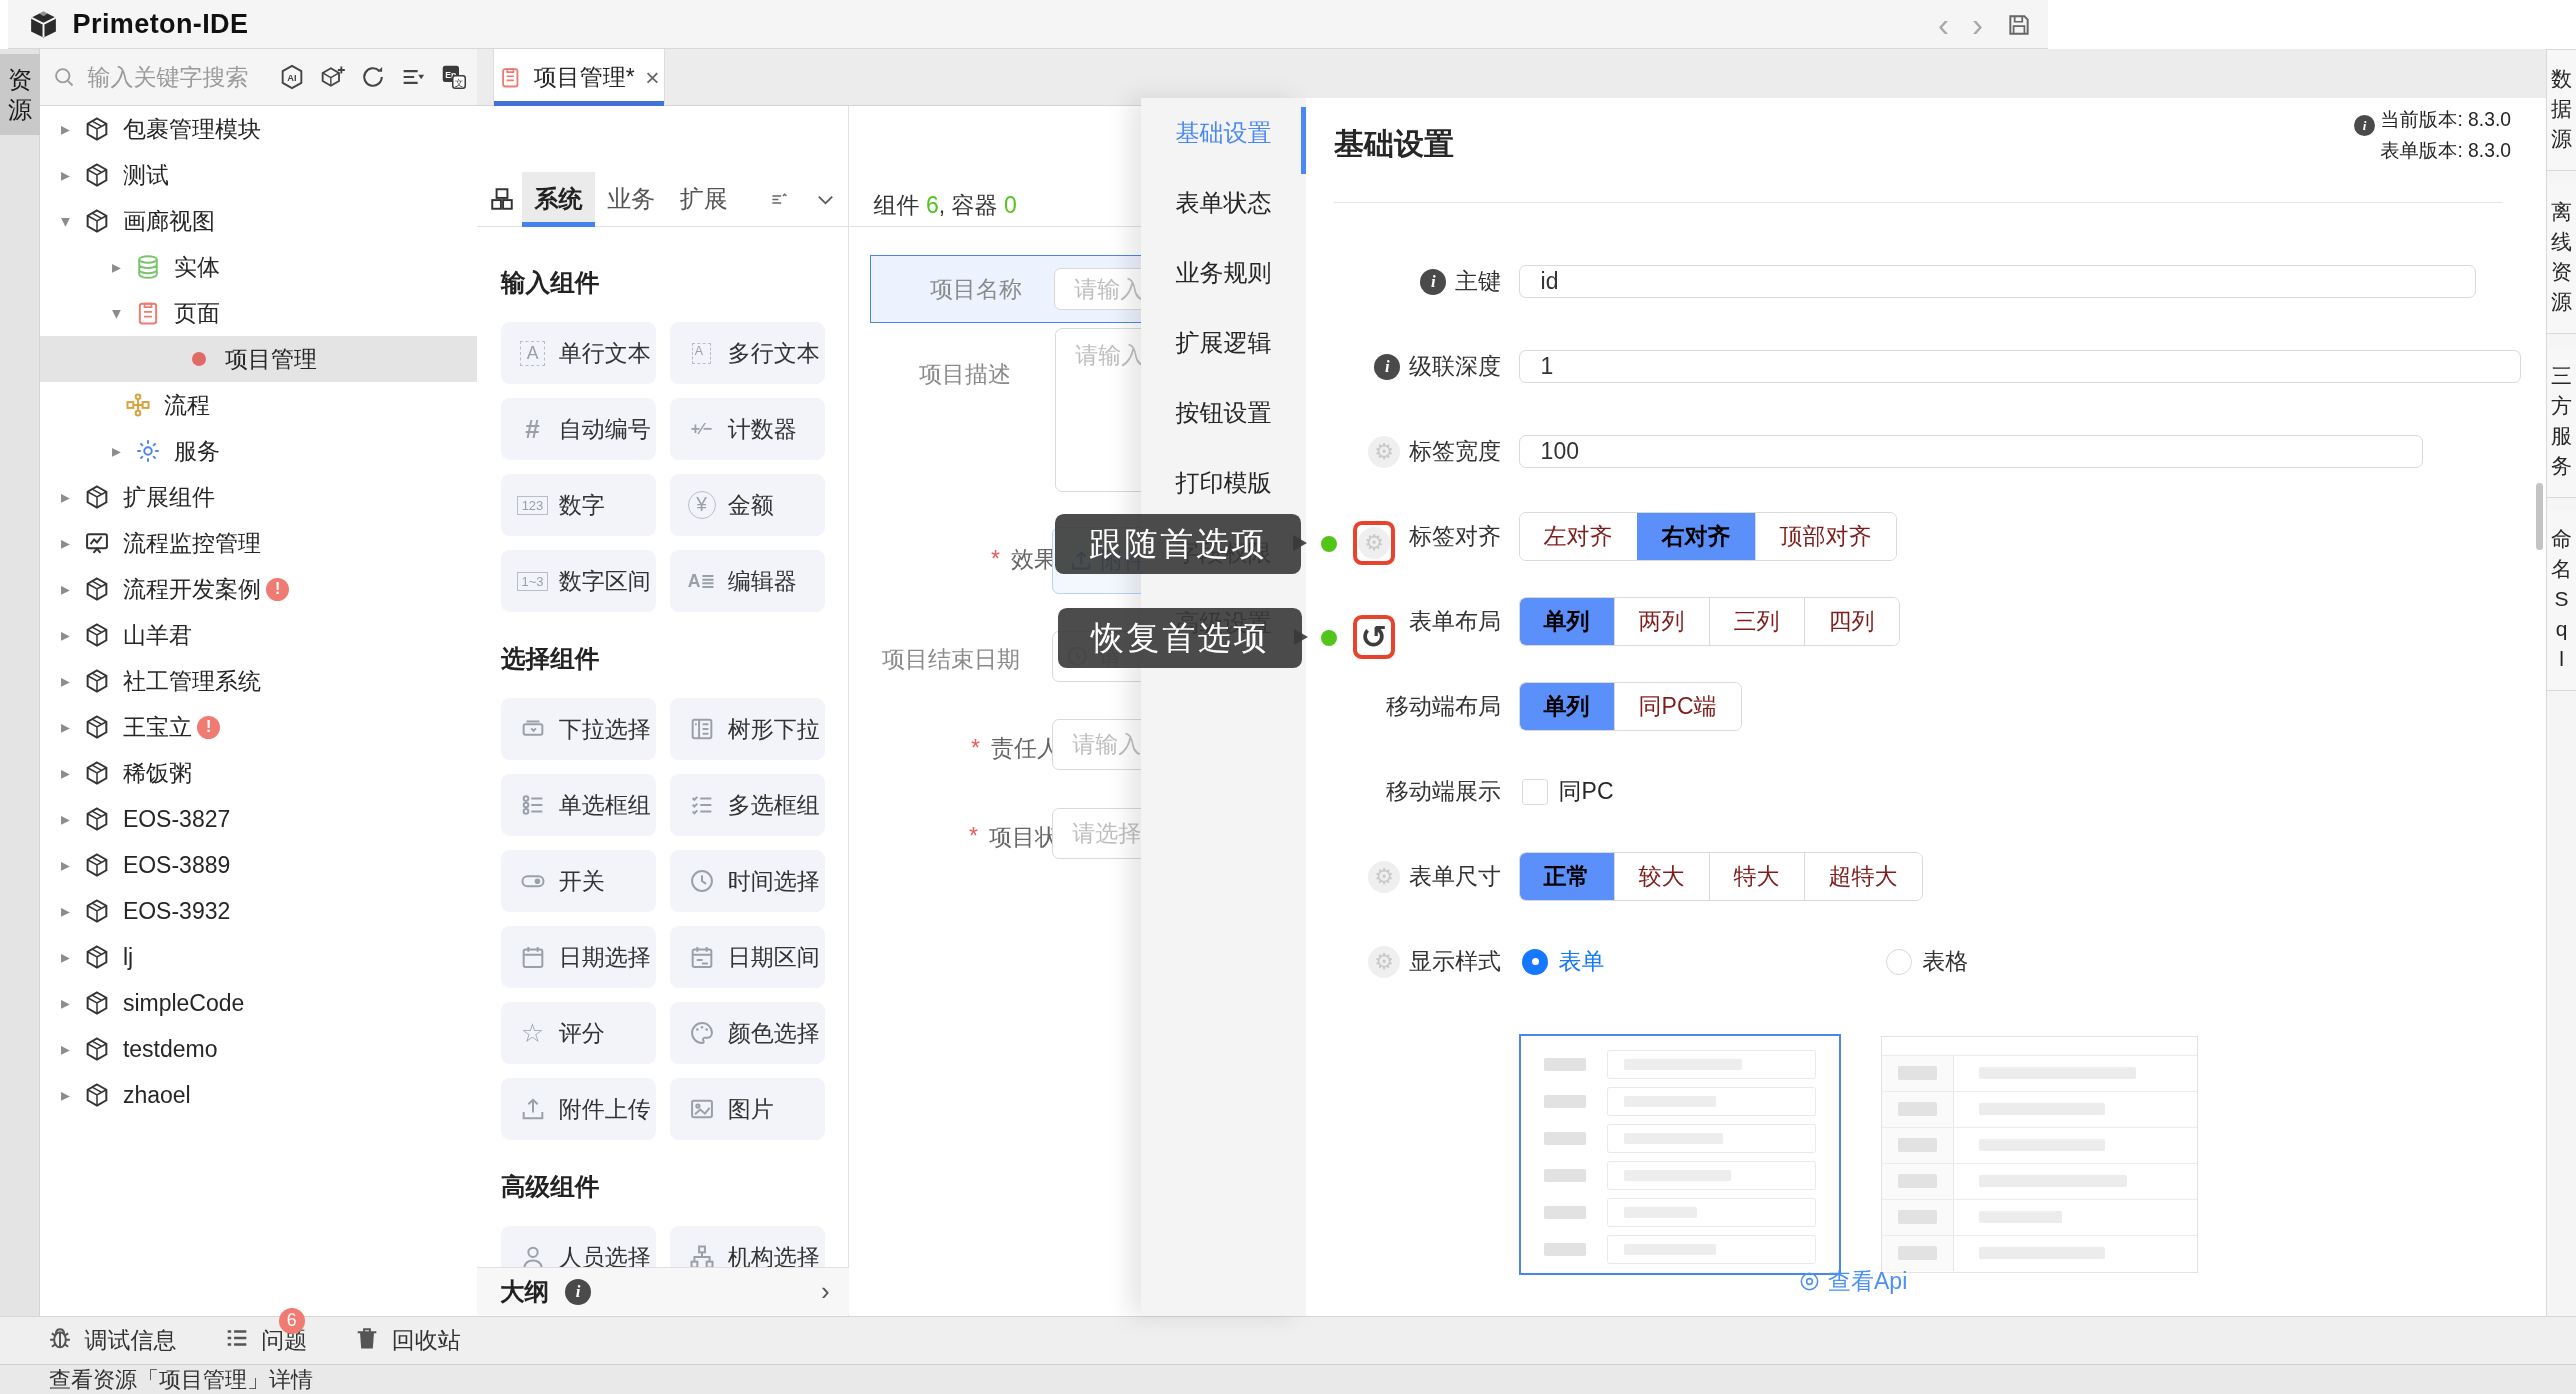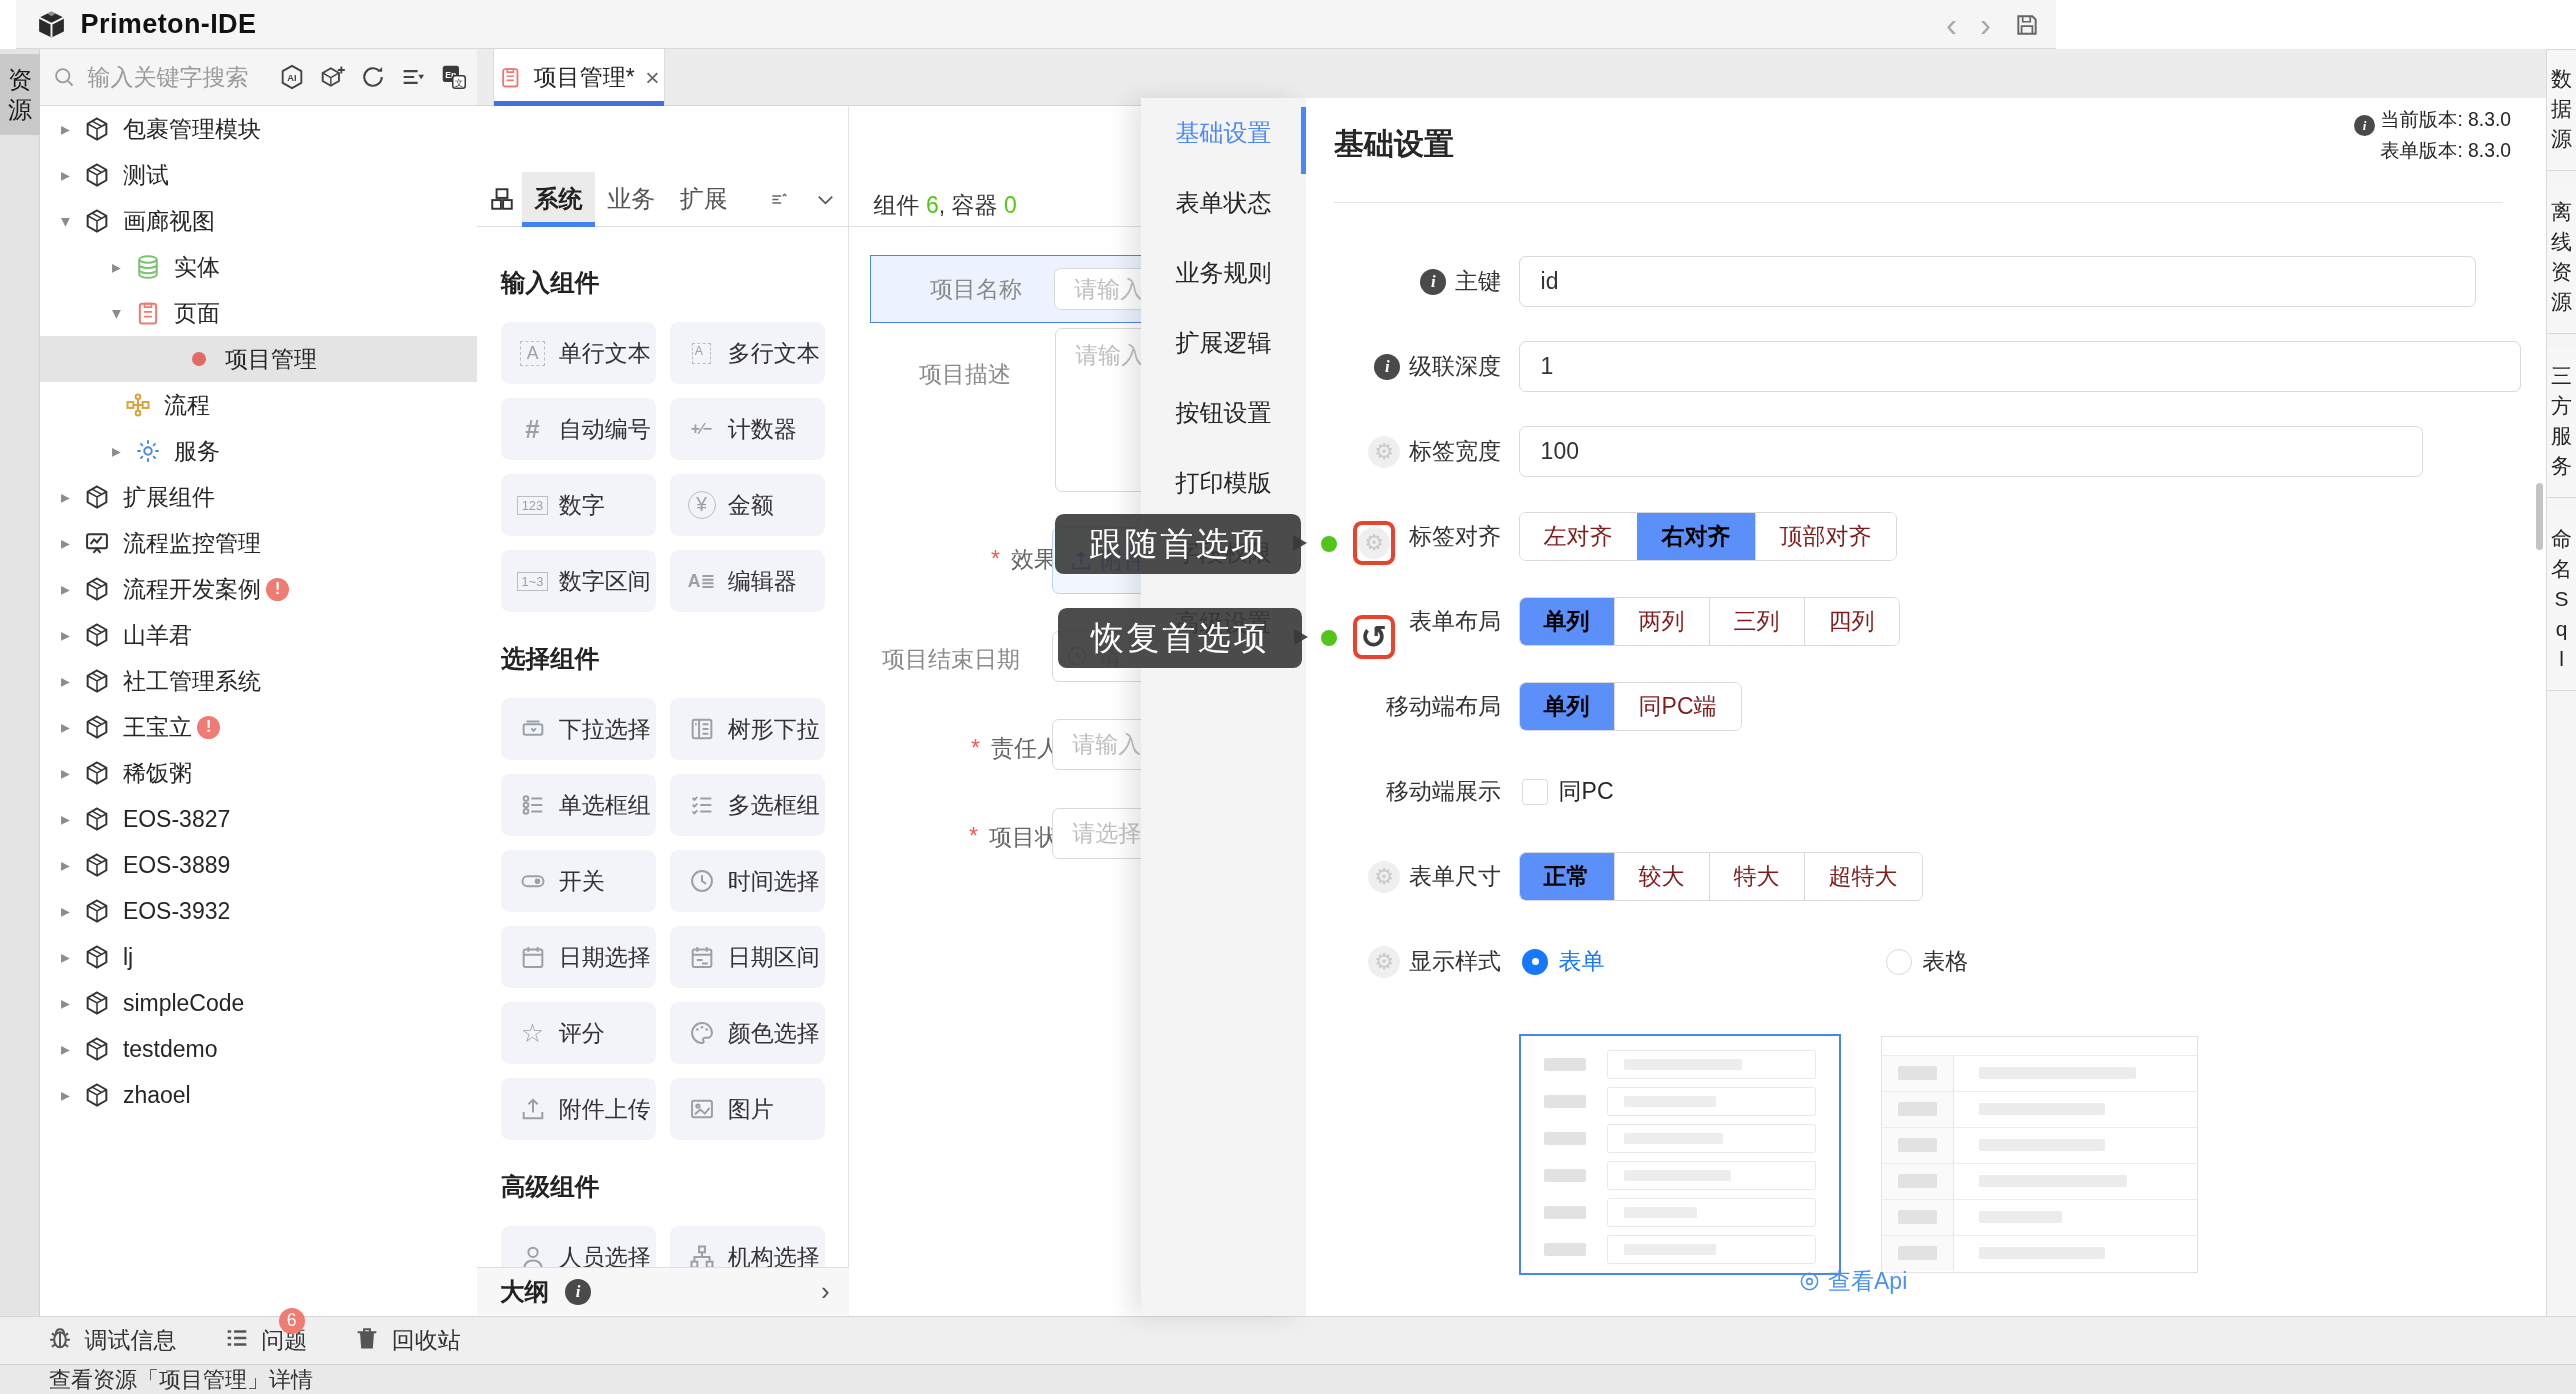--- a/index.html
+++ b/index.html
@@ -1,19 +1,19 @@
 <!DOCTYPE html>
 <html style="font-size:14px"><head>
 <meta charset="utf-8">
 <style>
   * { margin:0; padding:0; box-sizing:border-box; }
   html,body { width:2576px; height:1394px; overflow:hidden; font-family:"Liberation Sans","DejaVu Sans",sans-serif; background:#fff; color:#262626; }
   .abs { position:absolute; }
   
-  #topbar { left:16px; top:0; width:2040px; height:49px; background:#f5f5f5; border-bottom:0.9px solid #d8d8d8; display:flex; align-items:center; }
+  #topbar { left:8px; top:0; width:2040px; height:49px; background:#f5f5f5; border-bottom:0.9px solid #d8d8d8; display:flex; align-items:center; }
   #logo { width:33px; height:33px; margin-left:19.3px; }
   #apptitle { font-size:27px; font-weight:600; color:#111; margin-left:12.3px; letter-spacing:0.4px; }
   #topnav { position:absolute; right:16px; top:0; height:49px; display:flex; align-items:center; gap:23px; color:#a8a8a8; }
   .navchev { font-size:33px; line-height:1; cursor:default; }
   
   #leftrail { left:0; top:49px; width:40px; height:1315px; background:#e4e4e4; border-right:0.9px solid #d4d4d4; }
   #railtab { margin-top:5.3px; width:40px; padding:10.6px 0; background:#c9c9c9; display:flex; flex-direction:column; align-items:center; font-size:24px; color:#1a1a1a; line-height:30px; }
   
   #searchrow { left:40px; top:49px; width:438px; height:57px; background:#f5f5f5; border-bottom:0.9px solid #d8d8d8; display:flex; align-items:center; }
   #searchph { color:#9b9b9b; font-size:23px; margin-left:10.6px; flex:0 0 auto; }
@@ -72,21 +72,21 @@
   #scontent { left:1306px; top:98px; width:1240px; height:1218px; background:#fff; z-index:41; overflow:hidden; }
   #stitle { position:absolute; left:28px; top:26px; font-size:30px; font-weight:700; color:#262626; }
   #sversion { position:absolute; right:35px; top:7px; text-align:right; font-size:19.3px; color:#262626; line-height:30px; }
   #sversion .info { width:21px; height:21px; font-size:13px; vertical-align:-3.5px; margin-right:5.3px; }
   #sdivider { position:absolute; left:28px; top:104px; width:1169px; border-bottom:0.9px solid #e5e5e5; }
   #srows { position:absolute; left:0; top:141px; width:1240px; }
   .srow { height:85px; display:flex; align-items:center; position:relative; }
   .slabelzone { width:195px; display:flex; align-items:center; justify-content:flex-end; gap:8.8px; flex:0 0 195px; }
   .slabel { font-size:23px; color:#333; white-space:nowrap; }
   .gear { width:32px; height:32px; border-radius:50%; background:#efefef; color:#c9c9c9; font-size:22px; display:inline-flex; align-items:center; justify-content:center; }
-  .sinput { height:51px; border:0.9px solid #d9d9d9; border-radius:7px; font-size:23px; color:#333; display:flex; align-items:center; padding-left:21px; margin-left:17.6px; background:#fff; }
+  .sinput { height:33px; border:0.9px solid #d9d9d9; border-radius:7px; font-size:23px; color:#333; display:flex; align-items:center; padding-left:21px; margin-left:17.6px; background:#fff; }
   .seg { display:flex; margin-left:17.6px; border:0.9px solid #d9d9d9; border-radius:7px; background:#fff; overflow:hidden; }
   .segb { height:47px; padding:0 24px; display:flex; align-items:center; font-size:23px; color:#7f1d1d; border-left:0.9px solid #d9d9d9; cursor:pointer; background:#fff; }
   .segb:first-child { border-left:none; }
   .segb.on { background:#5b8ff9; color:#000000; border-left-color:#5b8ff9;font-weight:bold; }
   .chk { width:26px; height:26px; border:0.9px solid #d9d9d9; border-radius:3.5px; background:#fff; margin-left:21px; }
   .radio { width:26px; height:26px; border-radius:50%; border:0.9px solid #d9d9d9; margin-right:10.6px; background:#fff; }
   .radio.on { border:none; background:#1677ff; position:relative; }
   .radio.on::after { content:""; position:absolute; left:9.7px; top:9.7px; width:7px; height:7px; border-radius:50%; background:#fff; }
   .greendot { position:absolute; width:16px; height:16px; border-radius:50%; background:#52c41a; z-index:60; }
   .redbox { position:absolute; width:42px; height:44px; border:4.4px solid #e8432d; border-radius:8.8px; z-index:60; display:flex; align-items:center; justify-content:center; background:rgba(255,255,255,.0); }

